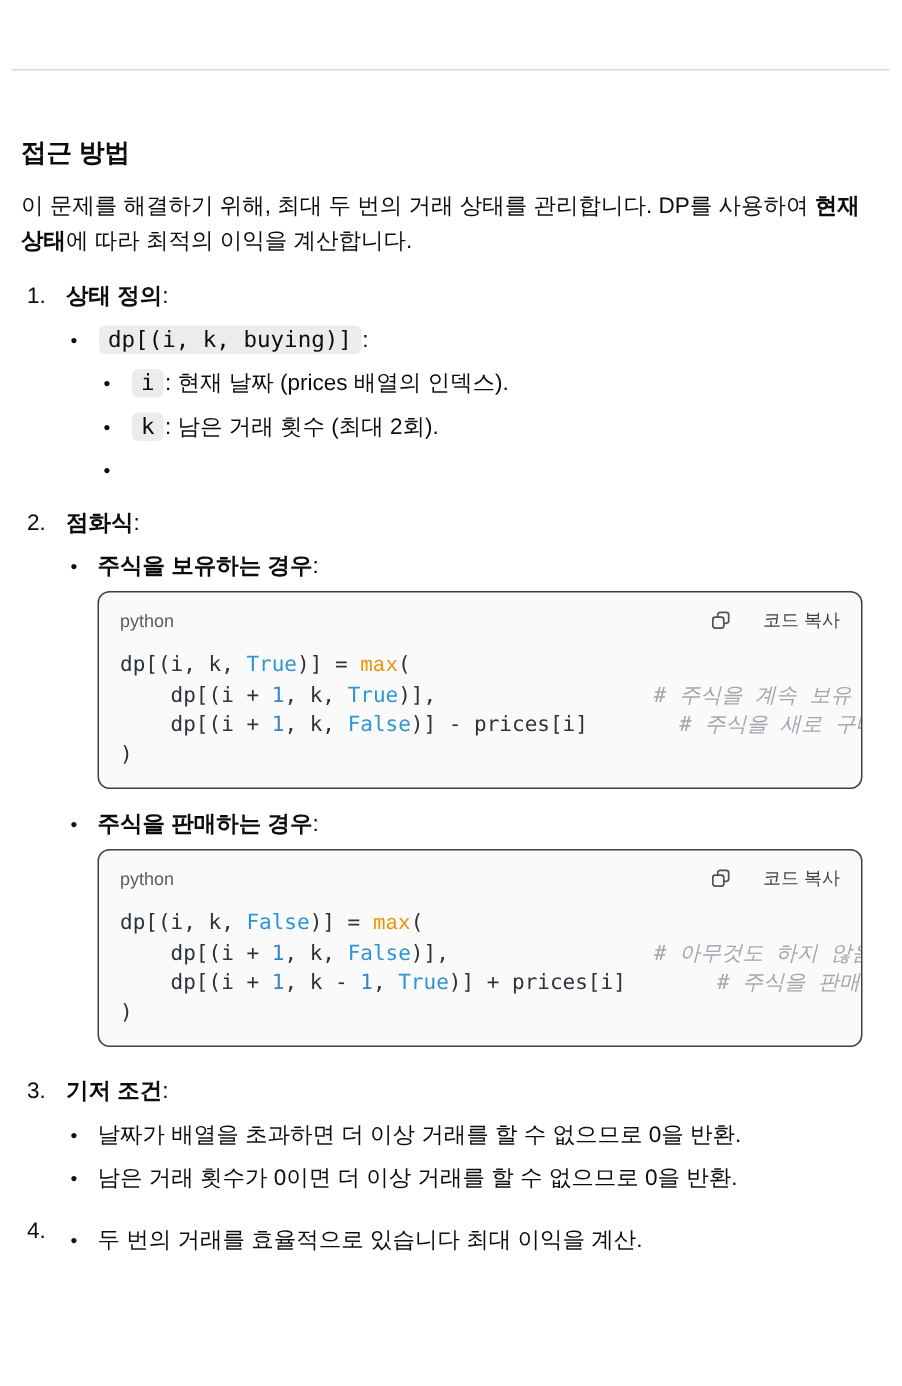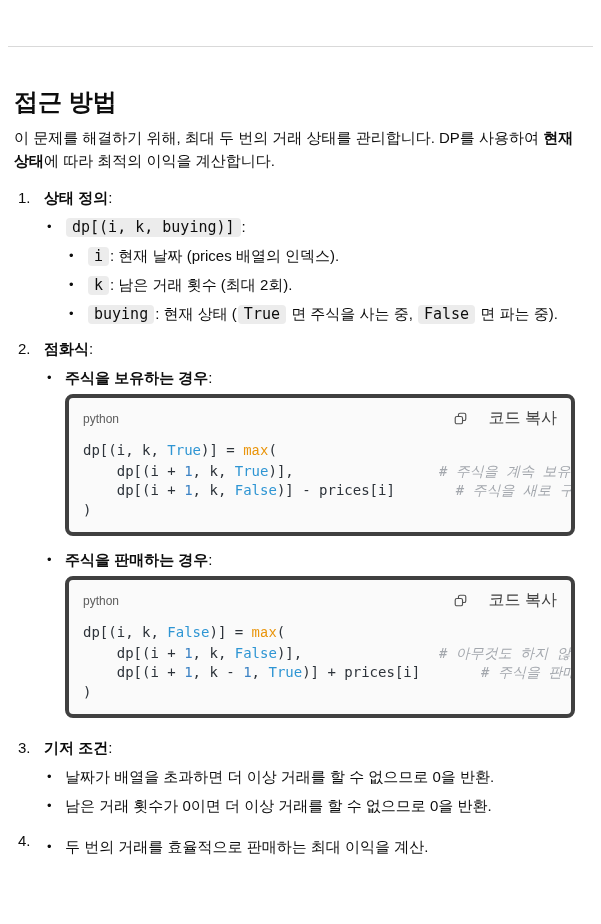--- a/index.html
+++ b/index.html
@@ -9,21 +9,21 @@
     background: #ffffff; color: #0d0d0d;
     font-family: "Liberation Sans", "DejaVu Sans", sans-serif;
     font-size: 15px; line-height: 23px;
   }
   .page { padding: 11px 14px 0 14px; }
   .para { margin: 0; }
   strong { font-weight: 700; }
 
   hr.divider { border: none; border-top: 1px solid #d9d9d9; margin: 35px -6px 0 -6px; }
 
-  h2.heading { font-size: 24px; line-height: 23px; font-weight: 700; margin: 43px 0 13px 0; }
+  h2.heading { font-size: 17px; line-height: 23px; font-weight: 700; margin: 43px 0 13px 0; }
 
   .chip {
     display: inline-block;
     background: #ececec; border-radius: 4px;
     padding: 0px 6px; margin: 0 1px;
     font-family: "DejaVu Sans Mono", "Liberation Mono", monospace;
     font-size: 15px; line-height: 19px; color: #0d0d0d;
     white-space: nowrap; vertical-align: baseline;
   }
 
@@ -36,31 +36,31 @@
 
   ul.blist { list-style: none; margin: 6px 0 0 0; padding: 0; }
   .bli { display: flex; margin-top: 7px; line-height: 22px; }
   .dot { flex: 0 0 21px; padding-left: 3px; font-size: 13px; color: #0d0d0d; }
   ul.l2 .dot { flex: 0 0 22px; padding-left: 4px; }
   .bcontent { flex: 1; min-width: 0; }
   .btext { line-height: 22px; }
 
   .codeblock {
     background: #fafafa;
-    border: 4px solid #404040;
+    border: 1px solid #404040;
     border-radius: 8px;
     margin: 5px 12px 6px 0;
   }
   .codehead { display: flex; justify-content: space-between; align-items: center; padding: 10px 14px 0 14px; }
   .codelang { font-size: 12px; line-height: 16px; color: #5d5d5d; }
   .copybtn {
     display: flex; align-items: center; gap: 22px;
     background: none; border: none; padding: 0; cursor: pointer;
     font-family: "Liberation Sans", "DejaVu Sans", sans-serif;
-    font-size: 16px; color: #414141;
+    font-size: 12px; color: #414141;
   }
   .copyicon { display: block; }
   .codepre {
     margin: 12px 0 0 0; padding: 0 14px 12px 14px;
     font-family: "DejaVu Sans Mono", "Liberation Mono", monospace;
     font-size: 14px; line-height: 19.5px; color: #2d333a;
     white-space: pre; overflow-x: auto;
   }
   .tok-plain { color: #2d333a; }
   .tok-kw    { color: #2e95d3; }
@@ -95,21 +95,20 @@
                 <li class="bli">
                   <span class="dot">•</span>
                   <div class="btext"><code class="chip">i</code><span>: 현재 날짜 (prices 배열의 인덱스).</span></div>
                 </li>
                 <li class="bli">
                   <span class="dot">•</span>
                   <div class="btext"><code class="chip">k</code><span>: 남은 거래 횟수 (최대 2회).</span></div>
                 </li>
                 <li class="bli">
                   <span class="dot">•</span>
-                  <div class="btext"><code class="chip">buying</code><span>: 현재 상태 (</span><code class="chip">True</code><span> 면 주식을 사는 중, </span><code class="chip">False</code><span> 면 파는 중).</span></div>
                 </li>
               </ul>
             </div>
           </li>
         </ul>
       </div>
     </li>
 
     <li class="oli">
       <span class="onum">2.</span>
@@ -180,21 +179,21 @@
         </ul>
       </div>
     </li>
 
     <li class="oli">
       <span class="onum">4.</span>
       <div class="obody">
         <ul class="blist">
           <li class="bli">
             <span class="dot">•</span>
-            <div class="btext"><span>두 번의 거래를 효율적으로 판매하는 최대 이익을 계산.</span></div>
+            <div class="btext"><span>두 번의 거래를 효율적으로 있습니다 최대 이익을 계산.</span></div>
           </li>
         </ul>
       </div>
     </li>
 
   </ol>
 
 </div>
 
 </body></html>

